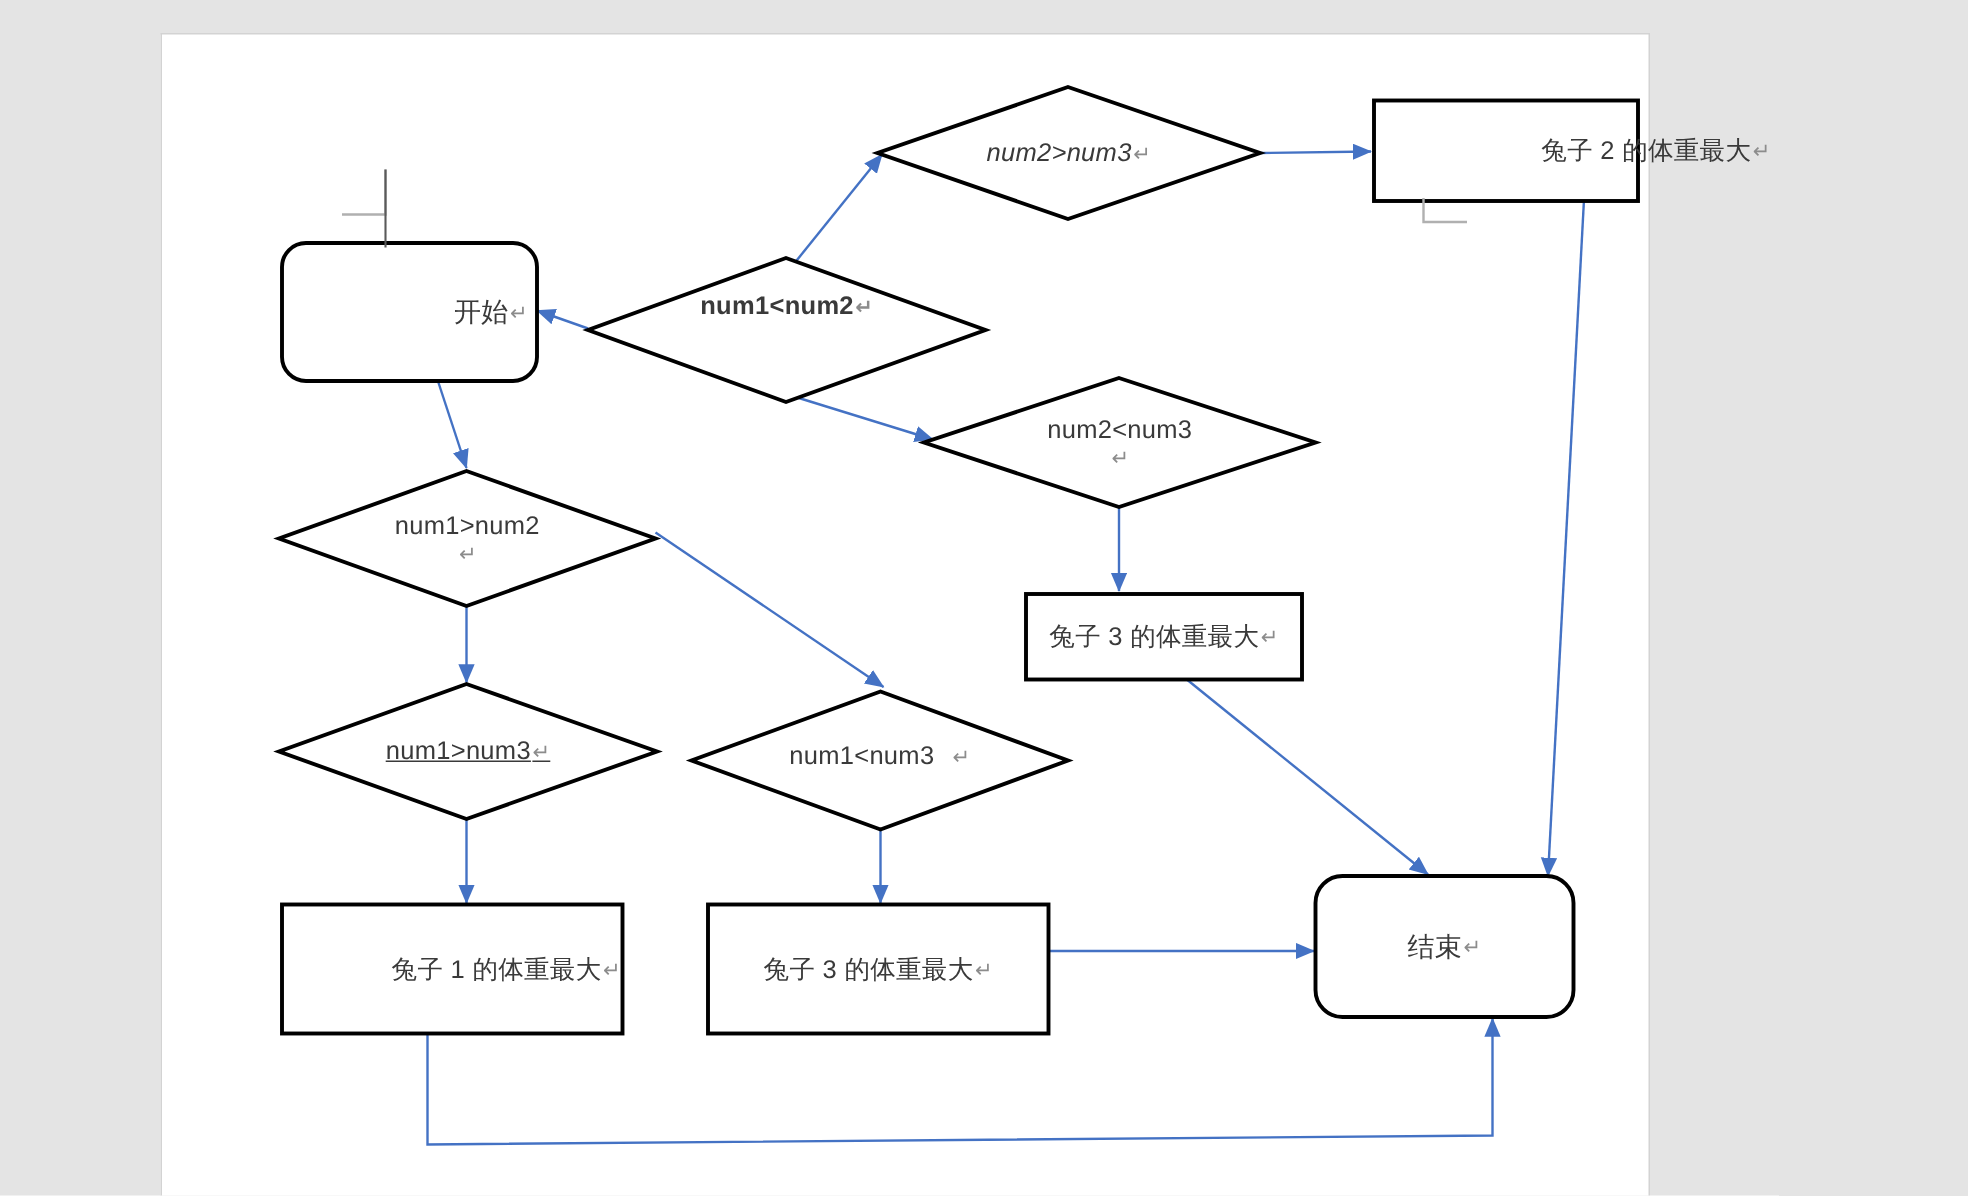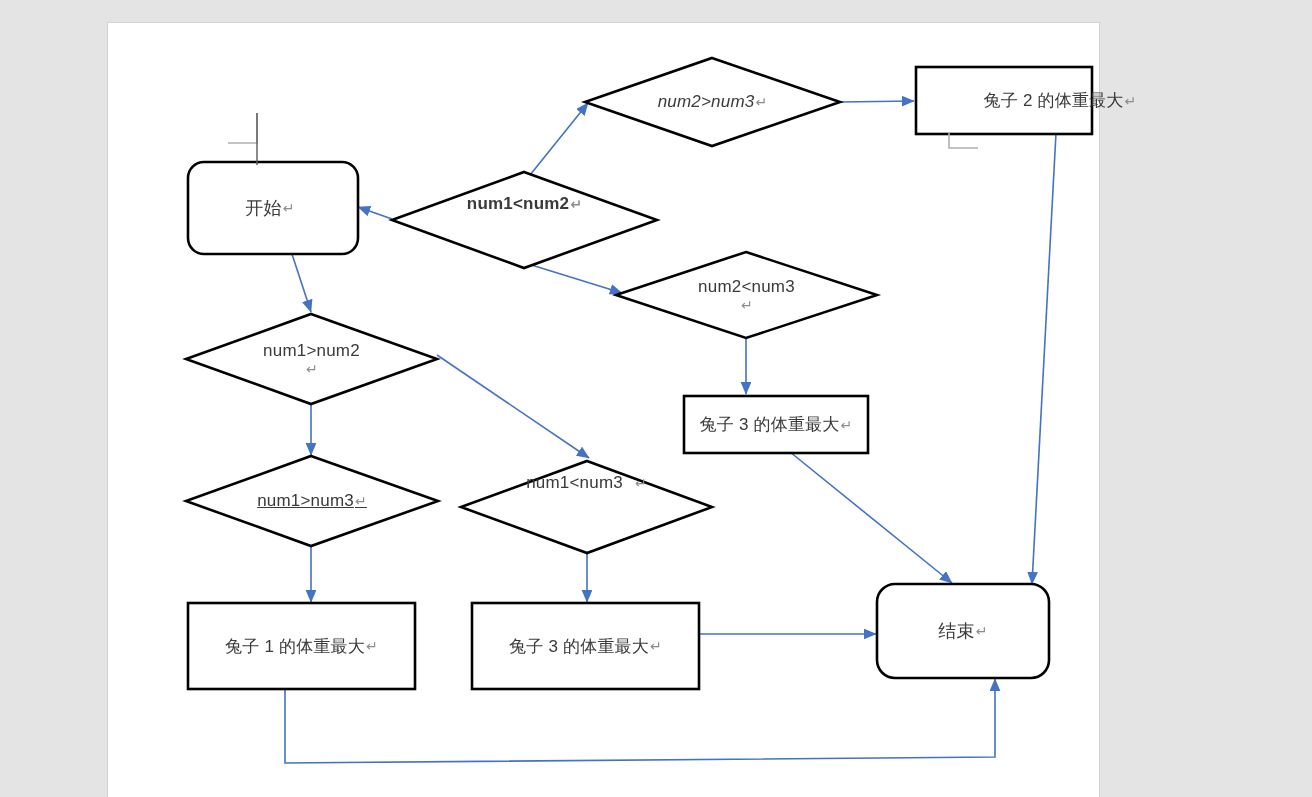--- a/index.html
+++ b/index.html
@@ -115,21 +115,21 @@
       <rect x="877" y="584" width="172" height="94" rx="18" ry="18"></rect>
     </g>
 
     <g>
       <polyline points="228,143 257,143 257,113" fill="none" stroke="#b0b0b0" stroke-width="1.6"></polyline>
       <line x1="257" y1="113" x2="257" y2="165" stroke="#5a5a5a" stroke-width="1.4"></line>
       <polyline points="949,132 949,148 978,148" fill="none" stroke="#b0b0b0" stroke-width="1.6"></polyline>
     </g>
   </svg>
 
-  <div class="node-label" style="left:188px; top:162px; width:164px; height:92px; font-size:18px;">
+  <div class="node-label" style="left:188px; top:162px; width:164px; height:92px; font-size:18px;justify-content:flex-end;">
     <span>开始</span>
       <span class="pilcrow">↵</span>
   </div>
 
   <div class="node-label" style="left:392px; top:182px; width:265px; height:44px;font-weight:bold;">
     <span>num1&lt;num2</span>
       <span class="pilcrow">↵</span>
   </div>
 
   <div class="node-label" style="left:585px; top:81px; width:255px; height:42px;font-style:italic;">
@@ -145,36 +145,36 @@
   <div class="node-label" style="left:186px; top:338px; width:251px; height:42px;flex-direction:column;">
     <span>num1&gt;num2</span>
       <span class="pilcrow">↵</span>
   </div>
 
   <div class="node-label" style="left:186px; top:480px; width:252px; height:42px;text-decoration:underline;">
     <span>num1&gt;num3</span>
       <span class="pilcrow">↵</span>
   </div>
 
-  <div class="node-label" style="left:461px; top:462px; width:251px; height:42px;gap:11px;">
+  <div class="node-label" style="left:461px; top:483px; width:251px; height:42px;gap:11px;">
     <span>num1&lt;num3</span>
       <span class="pilcrow">↵</span>
   </div>
 
-  <div class="node-label" style="left:916px; top:67px; width:196px; height:67px;padding-left:46px;">
+  <div class="node-label" style="left:960px; top:67px; width:196px; height:67px;padding-left:46px;">
     <span>兔子 2 的体重最大</span>
       <span class="pilcrow">↵</span>
   </div>
 
   <div class="node-label" style="left:684px; top:396px; width:184px; height:57px;">
     <span>兔子 3 的体重最大</span>
       <span class="pilcrow">↵</span>
   </div>
 
-  <div class="node-label" style="left:188px; top:603px; width:227px; height:86px;">
+  <div class="node-label" style="left:188px; top:603px; width:227px; height:86px;padding-left:36px;">
     <span>兔子 1 的体重最大</span>
       <span class="pilcrow">↵</span>
   </div>
 
   <div class="node-label" style="left:472px; top:603px; width:227px; height:86px;">
     <span>兔子 3 的体重最大</span>
       <span class="pilcrow">↵</span>
   </div>
 
   <div class="node-label" style="left:877px; top:584px; width:172px; height:94px; font-size:18px;">

